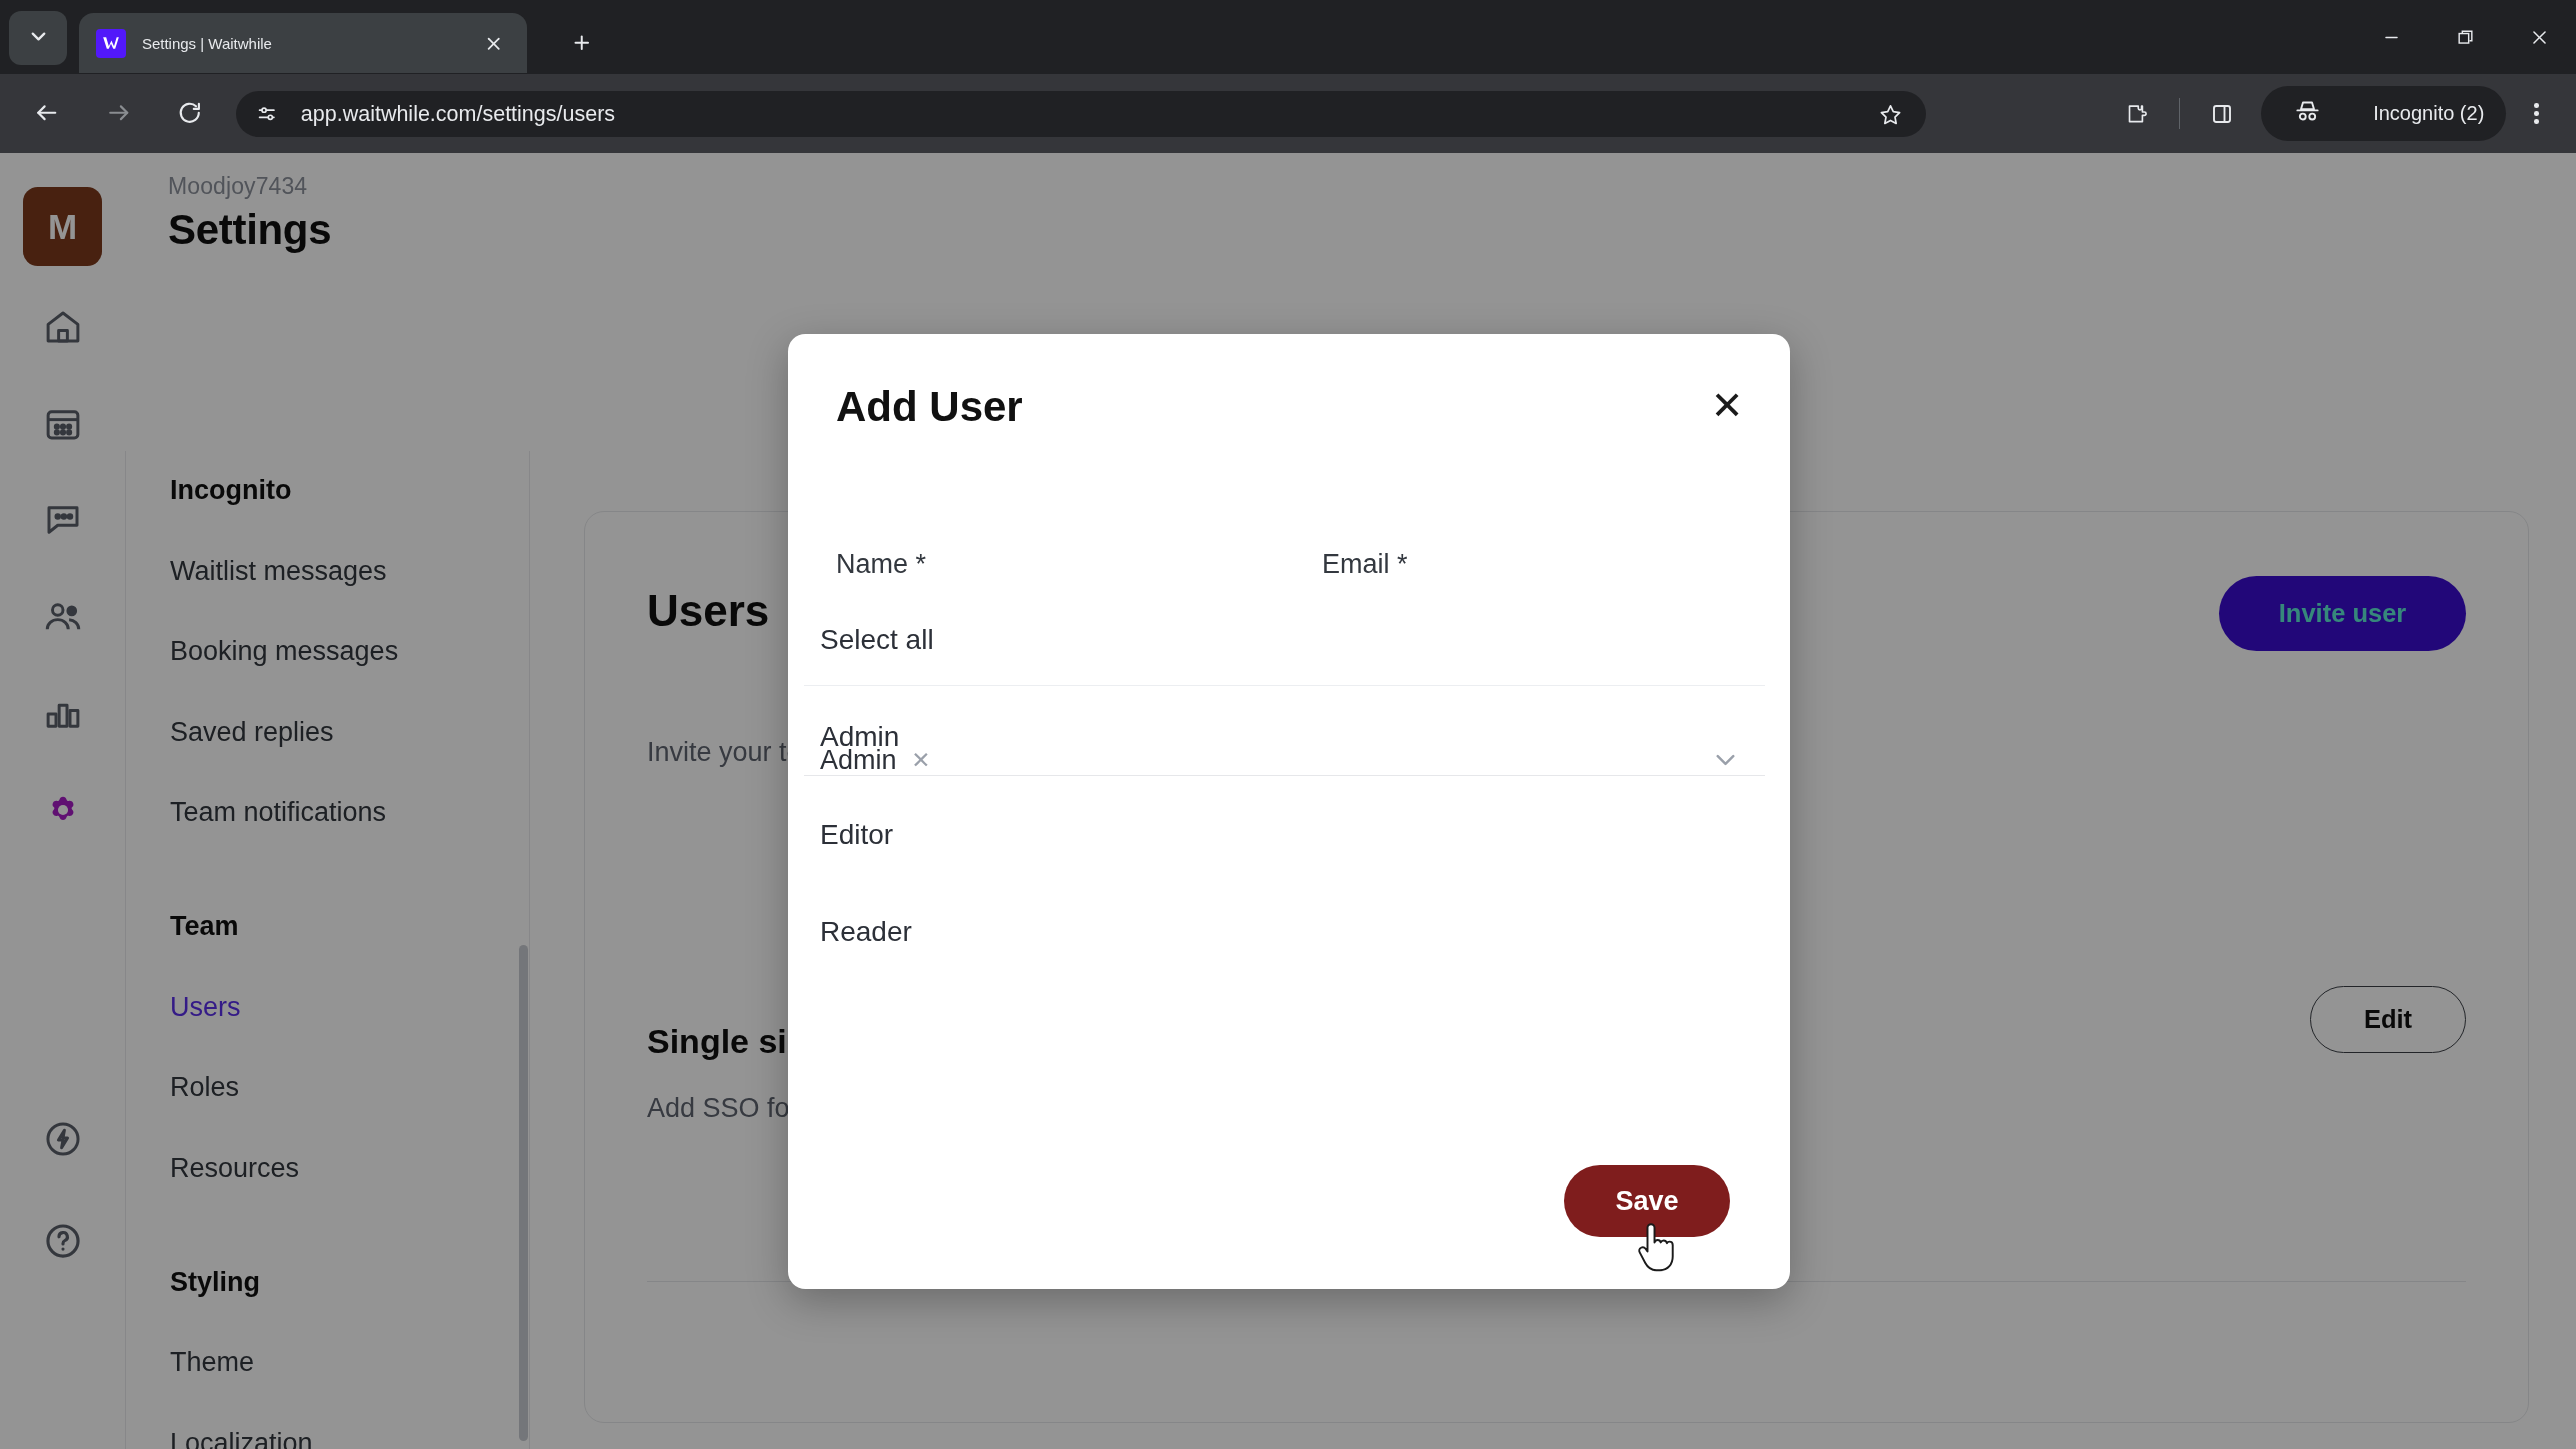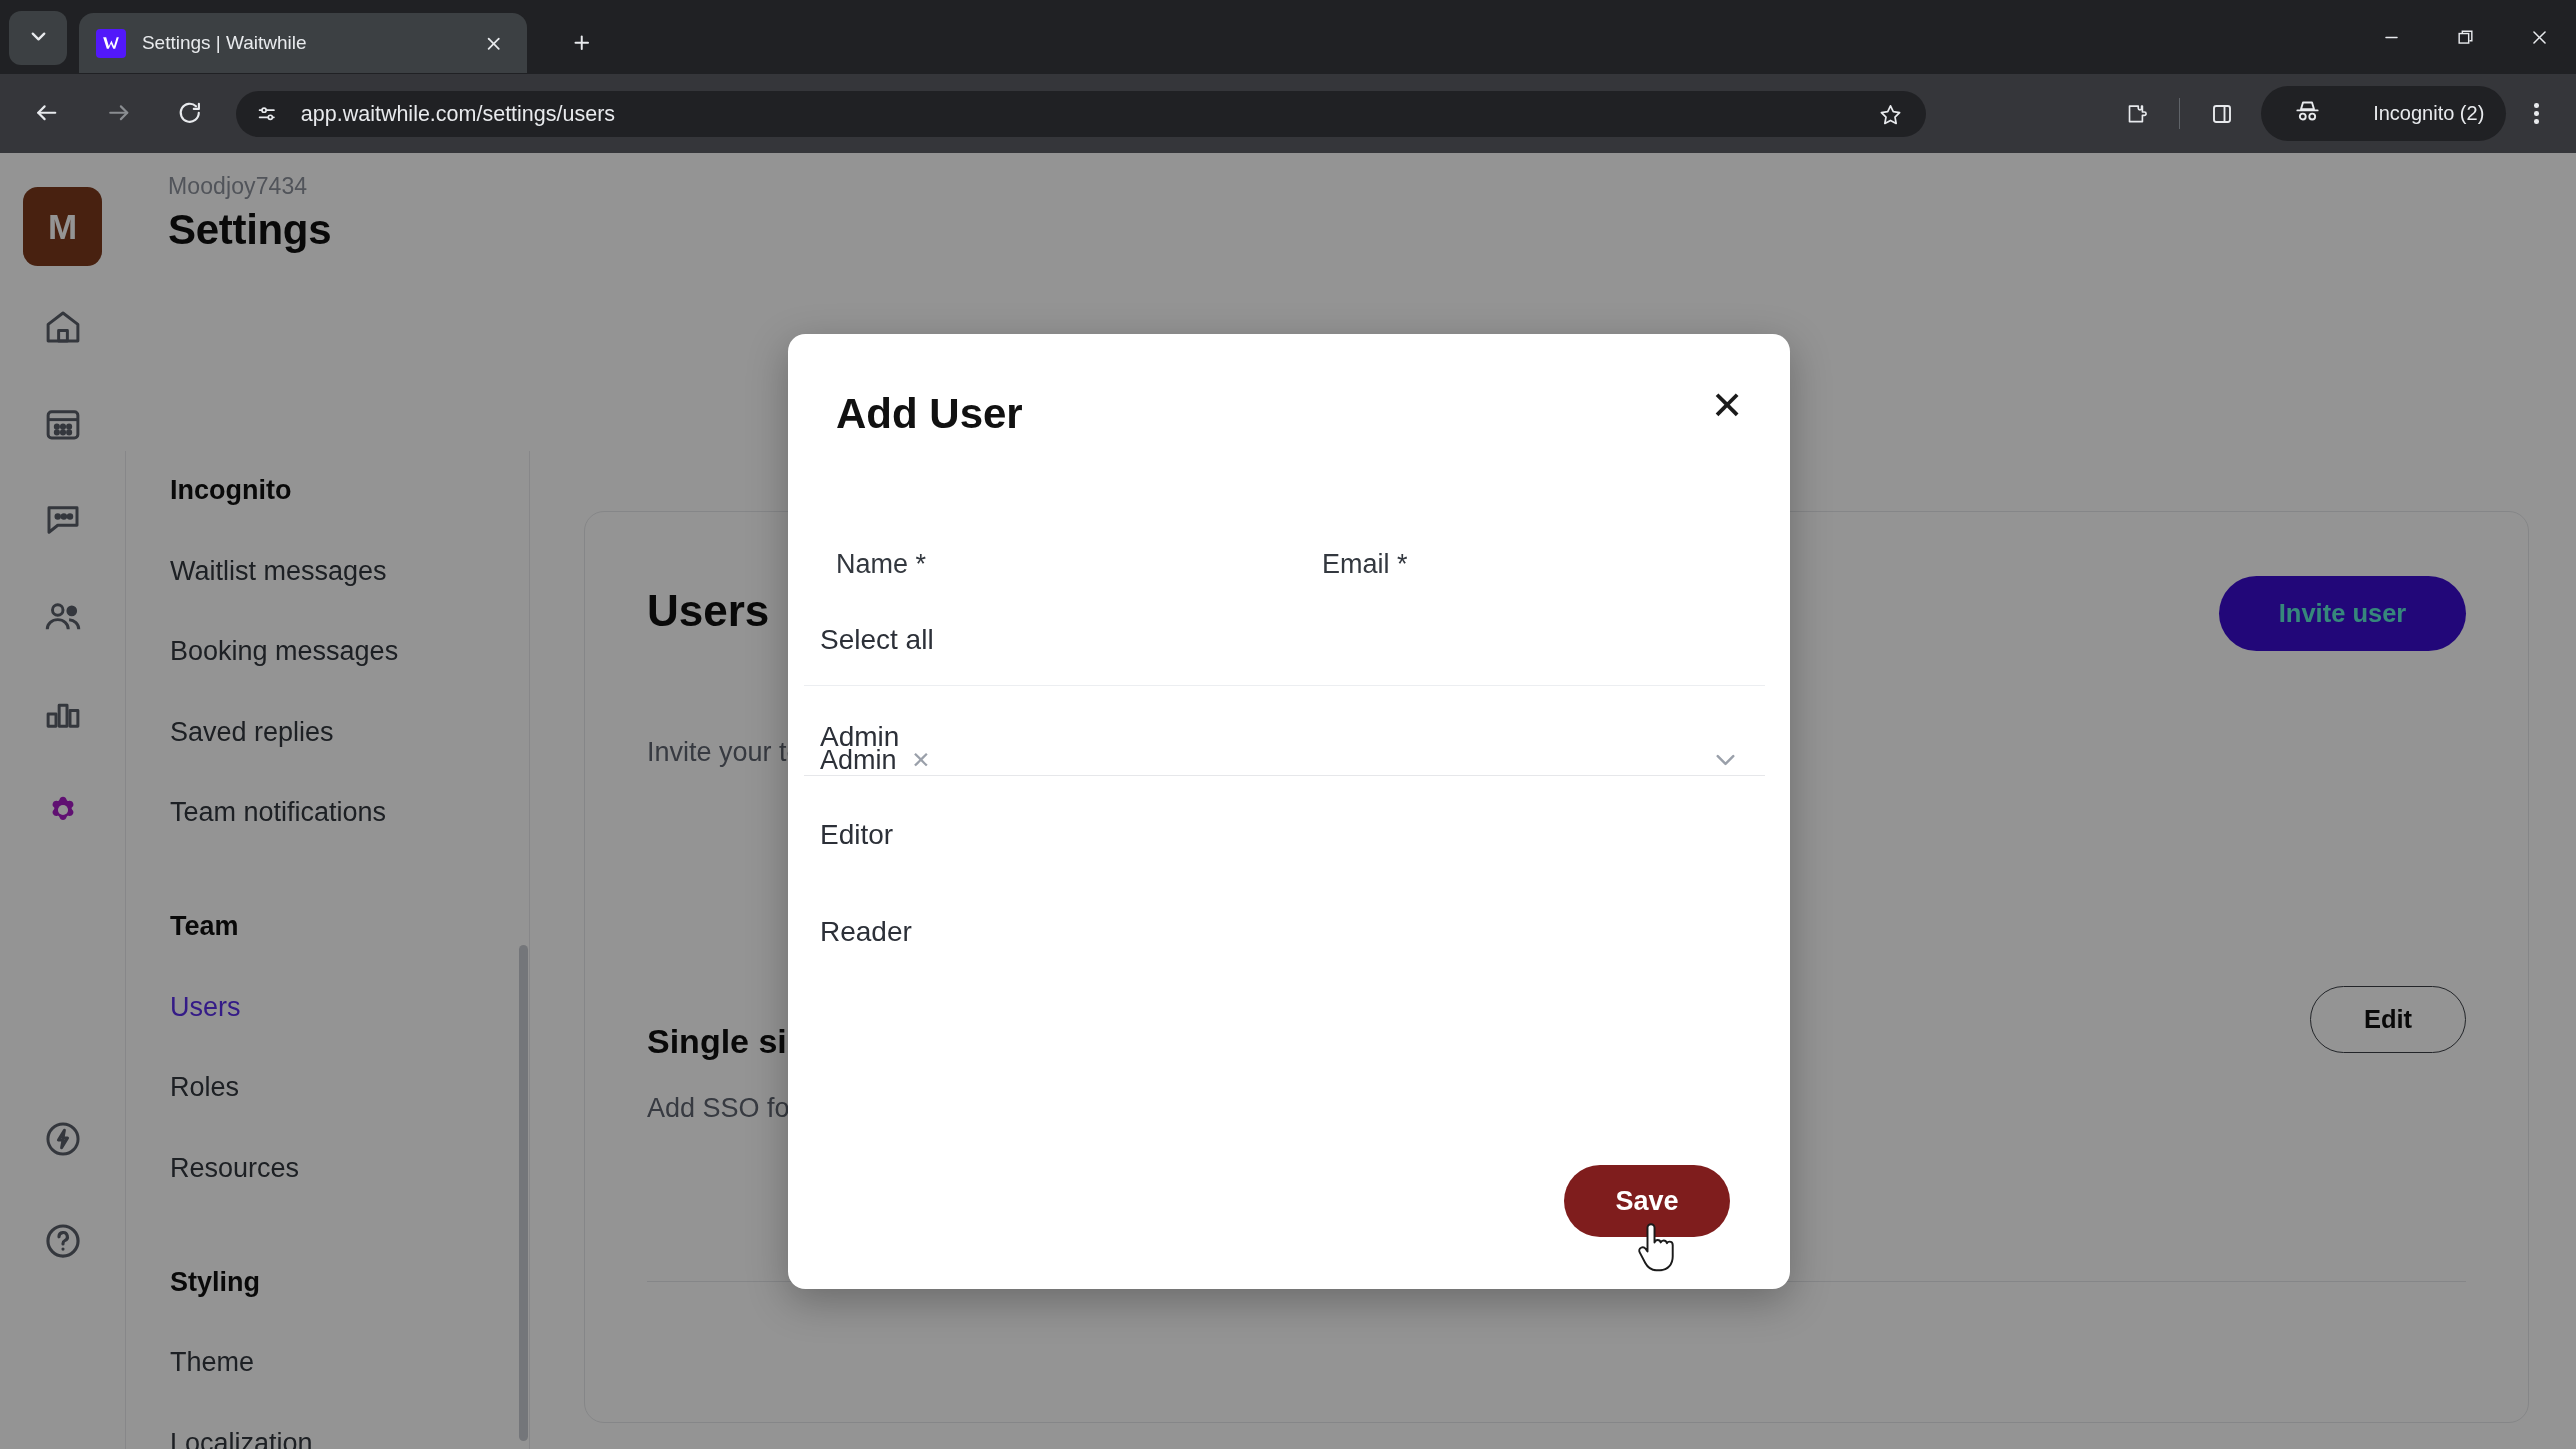--- a/index.html
+++ b/index.html
@@ -25,21 +25,21 @@
     position:absolute; left:79px; top:13.4px; width:448px; height:60px;
     background:#3c4043; border-radius:14.8px 14.8px 0 0;
     display:flex; align-items:center; padding:0 17.4px;
   }
   .tab-favicon {
     width:29.5px; height:29.5px; border-radius:4px; background:#5218fa;
     display:flex; align-items:center; justify-content:center; flex:0 0 auto;
   }
   .tab-favicon svg { width:20px; height:20px; }
   .tab-title {
-    margin-left:16px; color:#e8eaed; font-size:19px; white-space:nowrap;
+    margin-left:16px; color:#e8eaed; font-size:15px; white-space:nowrap;
     overflow:hidden; text-overflow:ellipsis; flex:1 1 auto;
   }
   .tab-close {
     width:32px; height:32px; border-radius:50%; flex:0 0 auto;
     display:flex; align-items:center; justify-content:center; color:#e8eaed;
   }
   .tab-close svg { width:17.4px; height:17.4px; }
 
   .new-tab-btn {
     position:absolute; left:557px; top:19px; width:50px; height:50px;
@@ -167,21 +167,21 @@
   }
 
   
   .overlay { position:absolute; left:0; top:153px; width:2576px; height:1296px; background:rgba(0,0,0,.42); }
 
   
   .modal {
     position:absolute; left:788px; top:334px; width:1002px; height:955px;
     background:#fff; border-radius:17.4px; box-shadow:0 12px 40px rgba(0,0,0,.28);
   }
-  .modal-title { position:absolute; left:48px; top:56px; color:#111; font-size:42px; font-weight:bold; }
+  .modal-title { position:absolute; left:48px; top:49px; color:#111; font-size:42px; font-weight:bold; }
   .modal-close {
     position:absolute; right:39px; top:47px; width:48px; height:48px;
     display:flex; align-items:center; justify-content:center; color:#1a1a1a; font-size:39px; line-height:1;
   }
 
   .field-label { position:absolute; color:#33383f; font-size:27px; }
   .lbl-name { left:48px; top:215px; }
   .lbl-email { left:534px; top:215px; }
 
   .input-underline { position:absolute; height:1.3px; background:#e6e7ea; }

